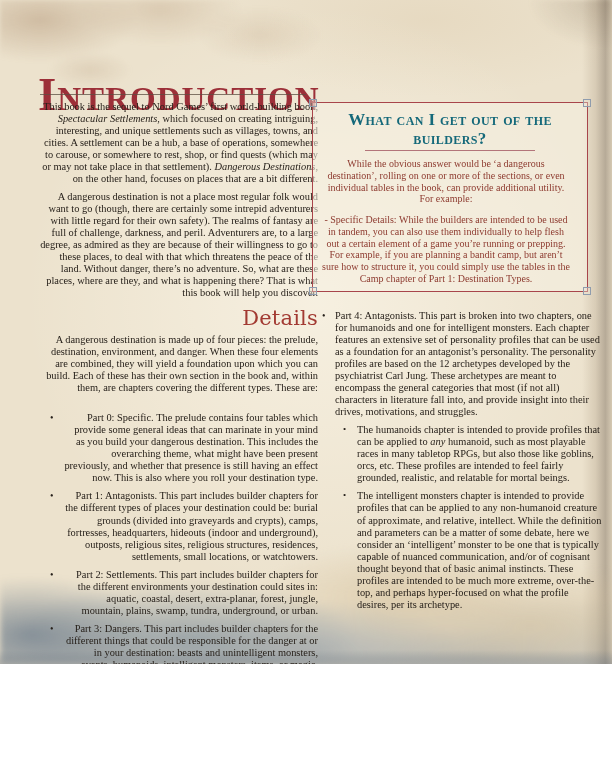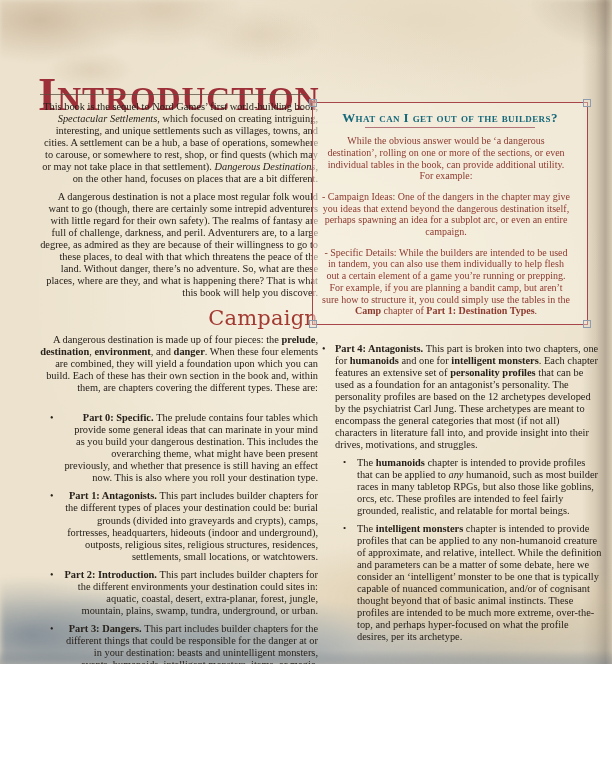--- a/index.html
+++ b/index.html
@@ -40,39 +40,39 @@
     font-variant:small-caps;font-size:47px;line-height:1;letter-spacing:1px;
     color:var(--title_red,#9c2f38);}
   .title-rule{position:absolute;left:40px;top:94px;width:266px;height:1px;
     background:#5c4f42;opacity:.75;}
   
   .col{position:absolute;font-size:10.4px;line-height:1.155;color:var(--body_ink,#27211b);}
   .col p{margin:0 0 6px 0;}
   .col-left{left:40px;top:101px;width:278px;text-align:right;}
   .col-right{left:312px;top:100px;width:290px;}
   .i{font-style:italic;}
-  .b{font-weight:bold;}
+  .b{font-weight:normal;}
   h2.section{font-size:21px;line-height:1.05;font-weight:normal;
     color:var(--heading_red,#a23a32);margin:8px 0 5px 0;
     font-family:"DejaVu Serif",serif;letter-spacing:.2px;}
   ul.bullets{list-style:none;margin:18px 0 0 0;padding:0 0 0 10px;}
   ul.bullets>li{position:relative;padding-left:13px;margin:0 0 6px 0;}
   ul.bullets>li::before{content:"•";position:absolute;left:0;top:0;font-size:10px;color:var(--body_ink,#27211b);}
   ul.subbullets{list-style:none;margin:6px 0 0 0;padding:0 0 0 6px;}
   ul.subbullets>li{position:relative;padding-left:16px;margin:0 0 6px 0;}
   ul.subbullets>li::before{content:"•";position:absolute;left:2px;top:0;font-size:9px;color:var(--body_ink,#27211b);}
   
   .sidebox{position:relative;margin:2px 0 10px 0;width:256px;
     border:1px solid var(--box_border_red,#a8454b);
     background:rgba(246,240,226,.55);
     padding:8px 9px 7px 9px;text-align:center;
     color:var(--box_text_rust,#8d3a2f);font-size:10px;line-height:1.17;}
   .sidebox p{margin:0 8px 9px 0;}
   .sidebox p:last-child{margin-bottom:0;}
-  .sidebox h3{margin:0 0 2px 0;font-size:13px;line-height:1.1;font-variant:small-caps;
+  .sidebox h3{margin:0 0 2px 0;font-size:17px;line-height:1.1;font-variant:small-caps;
     letter-spacing:.4px;color:var(--box_heading_teal,#15697a);}
   .sidebox .head-rule{width:170px;height:1px;margin:0 auto 7px auto;background:#b3757a;}
   .corner{position:absolute;width:6px;height:6px;border:1px solid #8f9cad;background:rgba(236,228,212,.4);}
   .corner.tl{left:-4px;top:-4px;}
   .corner.tr{right:-4px;top:-4px;}
   .corner.bl{left:-4px;bottom:-4px;}
   .corner.br{right:-4px;bottom:-4px;}
   
   .compass{position:absolute;left:-12px;top:661px;opacity:.82;}
   .page-number{position:absolute;left:55px;top:739px;width:40px;text-align:center;
@@ -90,47 +90,46 @@
   <div class="bg bg-rightcrease"></div>
   <div class="bg bg-bottomwash"></div>
   <div class="bg bg-bottomedge"></div>
 
   <h1 class="title">Introduction</h1>
   <div class="title-rule"></div>
 
   <div class="col col-left">
     <p><span>This book is the sequel to Nord Games’ first world-building book, </span><span class="i">Spectacular Settlements</span><span>, which focused on creating intriguing, interesting, and unique settlements such as villages, towns, and cities. A settlement can be a hub, a base of operations, somewhere to carouse, or somewhere to rest, shop, or find quests (which may or may not take place in that settlement). </span><span class="i">Dangerous Destinations</span><span>, on the other hand, focuses on places that are a bit different.</span></p>
     <p><span>A dangerous destination is not a place most regular folk would want to go (though, there are certainly some intrepid adventurers with little regard for their own safety). The realms of fantasy are full of challenge, darkness, and peril. Adventurers are, to a large degree, as admired as they are because of their willingness to go to these places, to deal with that which threatens the peace of the land. Without danger, there’s no adventure. So, what are these places, where are they, and what is happening there? That is what this book will help you discover.</span></p>
-    <h2 class="section">Campaign</h2>
+    <h2 class="section">Details</h2>
     <p><span>A dangerous destination is made up of four pieces: the </span><span class="b">prelude</span><span>, </span><span class="b">destination</span><span>, </span><span class="b">environment</span><span>, and </span><span class="b">danger</span><span>. When these four elements are combined, they will yield a foundation upon which you can build. Each of these has their own section in the book and, within them, are chapters covering the different types. These are:</span></p>
     <ul class="bullets">
       <li><span class="b">Part 0: Specific. </span><span>The prelude contains four tables which provide some general ideas that can marinate in your mind as you build your dangerous destination. This includes the overarching theme, what might have been present previously, and whether that presence is still having an effect now. This is also where you roll your destination type.</span></li>
       <li><span class="b">Part 1: Antagonists. </span><span>This part includes builder chapters for the different types of places your destination could be: burial grounds (divided into graveyards and crypts), camps, fortresses, headquarters, hideouts (indoor and underground), outposts, religious sites, religious structures, residences, settlements, small locations, or watchtowers.</span></li>
-      <li><span class="b">Part 2: Introduction. </span><span>This part includes builder chapters for the different environments your destination could sites in: aquatic, coastal, desert, extra-planar, forest, jungle, mountain, plains, swamp, tundra, underground, or urban.</span></li>
+      <li><span class="b">Part 2: Settlements. </span><span>This part includes builder chapters for the different environments your destination could sites in: aquatic, coastal, desert, extra-planar, forest, jungle, mountain, plains, swamp, tundra, underground, or urban.</span></li>
       <li><span class="b">Part 3: Dangers. </span><span>This part includes builder chapters for the different things that could be responsible for the danger at or in your destination: beasts and unintelligent monsters, events, humanoids, intelligent monsters, items, or magic.</span></li>
     </ul>
   </div>
 
   <div class="col col-right">
     <div class="sidebox">
       <div class="corner tl"></div>
       <div class="corner tr"></div>
       <div class="corner bl"></div>
       <div class="corner br"></div>
       <h3>What can I get out of the builders?</h3>
       <div class="head-rule"></div>
       <p><span>While the obvious answer would be ‘a dangerous destination’, rolling on one or more of the sections, or even individual tables in the book, can provide additional utility. For example:</span></p>
-      <p><span>- Campaign Ideas: One of the dangers in the chapter may give you ideas that extend beyond the dangerous destination itself, perhaps spawning an idea for a subplot arc, or even an entire campaign.</span></p>
       <p><span>- Specific Details: While the builders are intended to be used in tandem, you can also use them individually to help flesh out a certain element of a game you’re running or prepping. For example, if you are planning a bandit camp, but aren’t sure how to structure it, you could simply use the tables in the </span><span class="b">Camp</span><span> chapter of </span><span class="b">Part 1: Destination Types</span><span>.</span></p>
     </div>
     <ul class="bullets">
       <li>
         <span><span class="b">Part 4: Antagonists. </span><span>This part is broken into two chapters, one for </span><span class="b">humanoids</span><span> and one for </span><span class="b">intelligent monsters</span><span>. Each chapter features an extensive set of </span><span class="b">personality profiles</span><span> that can be used as a foundation for an antagonist’s personality. The personality profiles are based on the 12 archetypes developed by the psychiatrist Carl Jung. These archetypes are meant to encompass the general categories that most (if not all) characters in literature fall into, and provide insight into their drives, motivations, and struggles.</span></span>
         <ul class="subbullets">
-          <li><span>The </span><span class="b">humanoids</span><span> chapter is intended to provide profiles that can be applied to </span><span class="i">any</span><span> humanoid, such as most builder races in many tabletop RPGs, but also those like goblins, orcs, etc. These profiles are intended to feel fairly grounded, realistic, and relatable for mortal beings.</span></li>
+          <li><span>The </span><span class="b">humanoids</span><span> chapter is intended to provide profiles that can be applied to </span><span class="i">any</span><span> humanoid, such as most playable races in many tabletop RPGs, but also those like goblins, orcs, etc. These profiles are intended to feel fairly grounded, realistic, and relatable for mortal beings.</span></li>
           <li><span>The </span><span class="b">intelligent monsters</span><span> chapter is intended to provide profiles that can be applied to any non-humanoid creature of approximate, and relative, intellect. While the definition and parameters can be a matter of some debate, here we consider an ‘intelligent’ monster to be one that is typically capable of nuanced communication, and/or of cognisant thought beyond that of basic animal instincts. These profiles are intended to be much more extreme, over-the-top, and perhaps hyper-focused on what the profile desires, per its archetype.</span></li>
         </ul>
       </li>
     </ul>
   </div>
 
   <svg class="compass" width="174" height="174" viewBox="-87 -87 174 174">
     <g opacity="0.75">
       <g fill="#9c6a50">
         <polygon points="0,-74 6,0 -6,0"></polygon>

